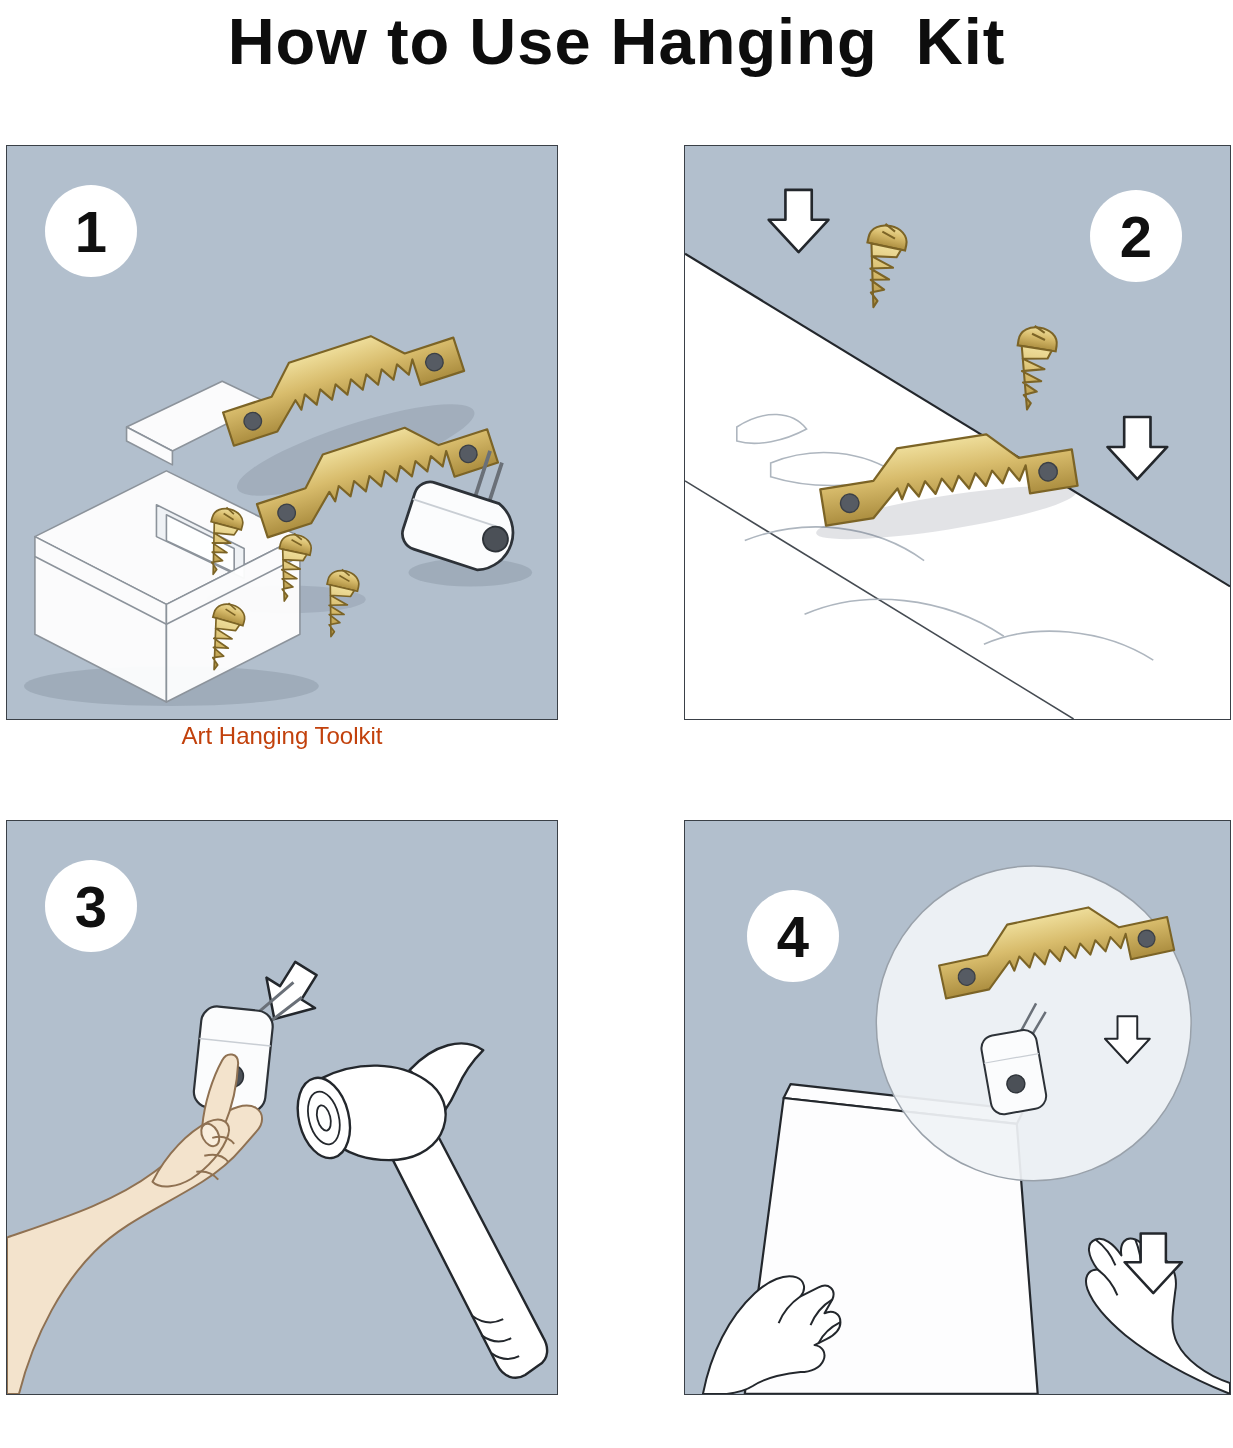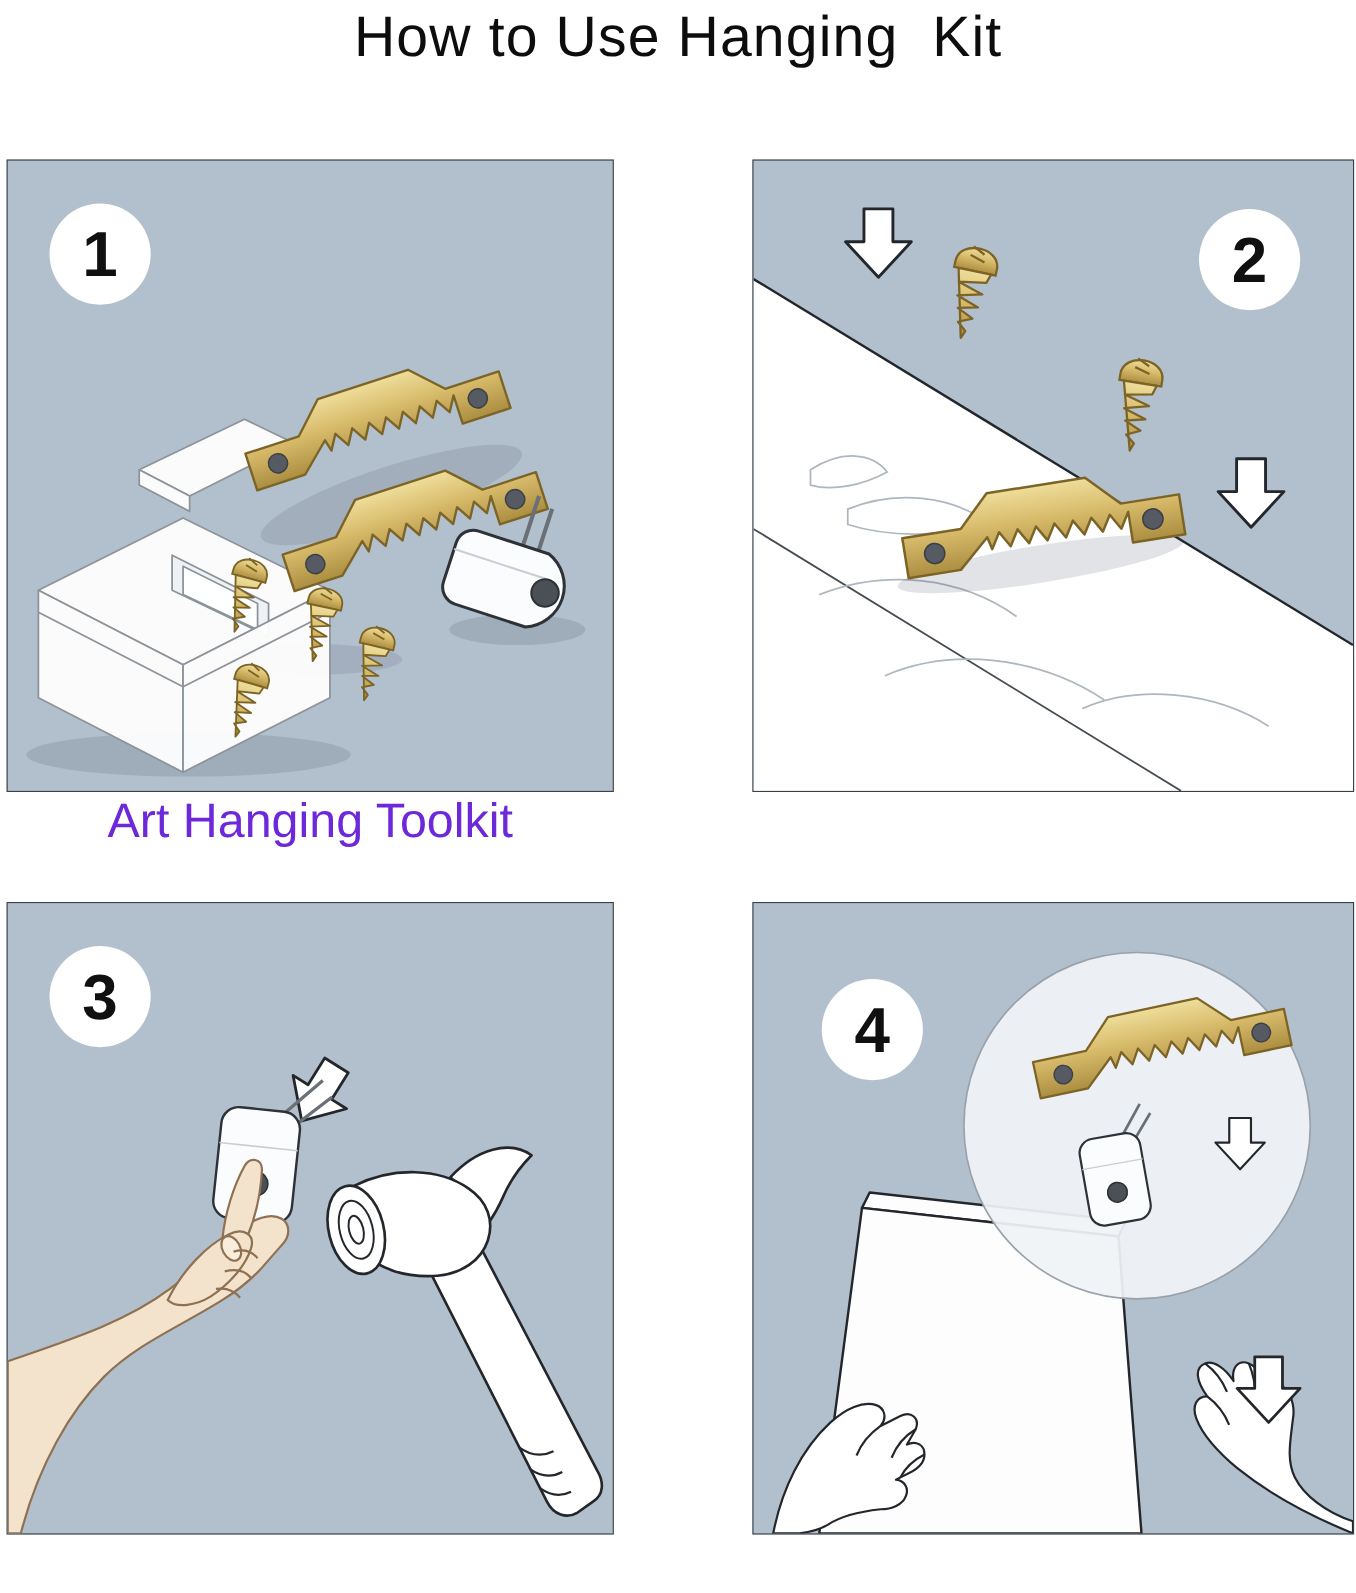--- a/index.html
+++ b/index.html
@@ -1,26 +1,26 @@
 <!DOCTYPE html>
 <html><head>
 <meta charset="utf-8">
 <style>
   * { margin:0; padding:0; box-sizing:border-box; }
   html,body { background:#ffffff; }
   body { font-family:"Liberation Sans", sans-serif; }
   .page { position:relative; width:1233px; height:1448px; background:#ffffff; overflow:hidden; }
   .title { position:absolute; top:4px; left:0; width:100%; text-align:center;
-           font-size:52px; font-weight:400; color:#0d0d0d; white-space:pre; letter-spacing:1px; }
+           font-size:65px; font-weight:700; color:#0d0d0d; white-space:pre; letter-spacing:1px; }
   .panel { position:absolute; background:#b2bfcd; border:1px solid #3a4047; }
   .panel svg { position:absolute; left:0; top:0; width:100%; height:100%; display:block; }
   .badge { position:absolute; width:92px; height:92px; border-radius:50%; background:#ffffff;
            display:flex; align-items:center; justify-content:center;
            font-size:58px; font-weight:700; color:#101010; }
-  .caption { position:absolute; text-align:center; font-size:44px; color:#6d28d9; }
+  .caption { position:absolute; text-align:center; font-size:24px; color:#c2410c; }
 </style>
 </head>
 <body>
 
 <svg width="0" height="0" style="position:absolute" aria-hidden="true">
   <defs>
     <linearGradient id="brass" x1="0" y1="0" x2="0" y2="1">
       <stop offset="0" stop-color="#eedd9a"></stop>
       <stop offset="0.45" stop-color="#d8bc6c"></stop>
       <stop offset="1" stop-color="#ac8e40"></stop>

